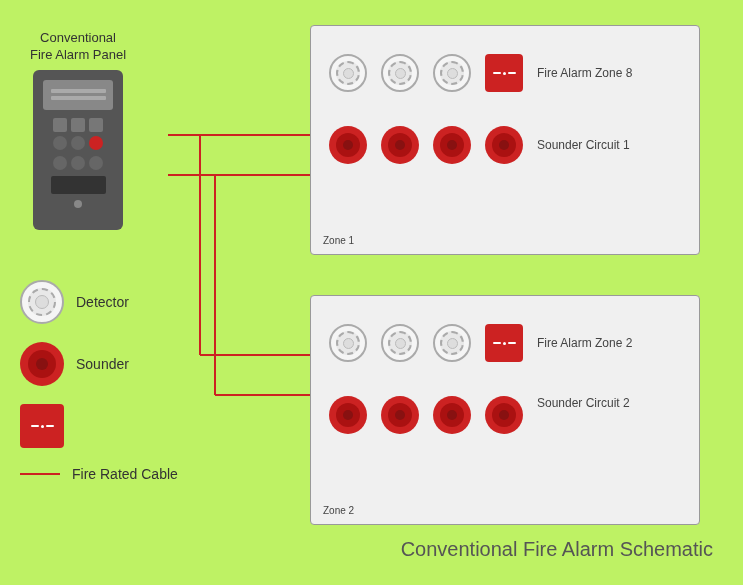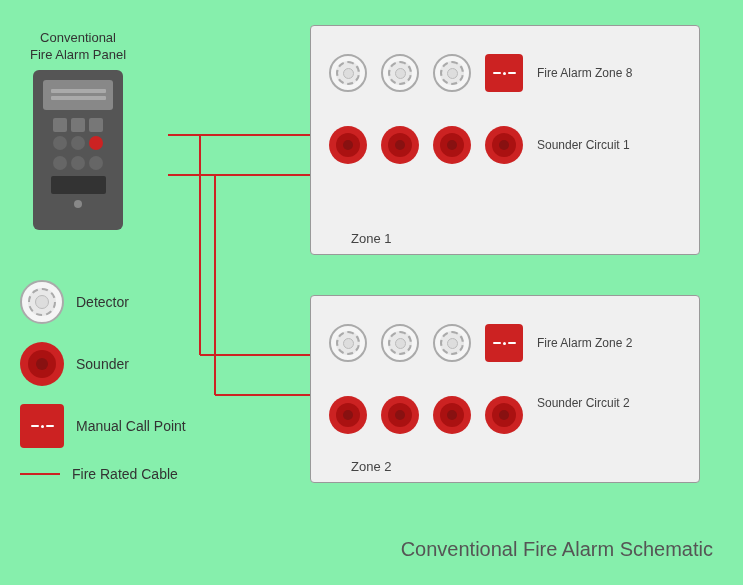--- a/index.html
+++ b/index.html
@@ -8,21 +8,21 @@
       height: 585px;
       background: #e8e8e8;
       font-family: Arial, sans-serif;
       position: relative;
       overflow: hidden;
     }
 
     .main-container {
       width: 743px;
       height: 585px;
-      background: #86efac;
+      background: #bef264;
       position: relative;
     }
 
     
     .panel-section {
       position: absolute;
       left: 30px;
       top: 30px;
       display: flex;
       flex-direction: column;
@@ -119,31 +119,30 @@
       left: 310px;
       top: 25px;
       width: 390px;
       height: 230px;
     }
 
     .zone2-box {
       left: 310px;
       top: 295px;
       width: 390px;
-      height: 188px;
+      height: 230px;
       padding-left: 41px;
     }
 
     .zone-label {
       position: absolute;
       bottom: 8px;
       left: 12px;
-      font-size: 13px;
+      font-size: 10px;
       color: #444;
-      margin-left: 28px;
     }
 
     
     .detector-icon {
       width: 44px;
       height: 44px;
       position: relative;
       display: inline-flex;
       align-items: center;
       justify-content: center;
@@ -556,21 +555,20 @@
     </div>
 
     <div class="legend-item">
       <div class="mcp-icon">
         <div class="mcp-line">
           <div class="mcp-dash"></div>
           <div class="mcp-dot-small"></div>
           <div class="mcp-dash"></div>
         </div>
       </div>
-      <span class="legend-label">Manual Call Point</span>
     </div>
 
     <div class="cable-legend">
       <div class="cable-line"></div>
       <span class="legend-label">Fire Rated Cable</span>
     </div>
   </div>
 
   <div class="title-text">Conventional Fire Alarm Schematic</div>
 

